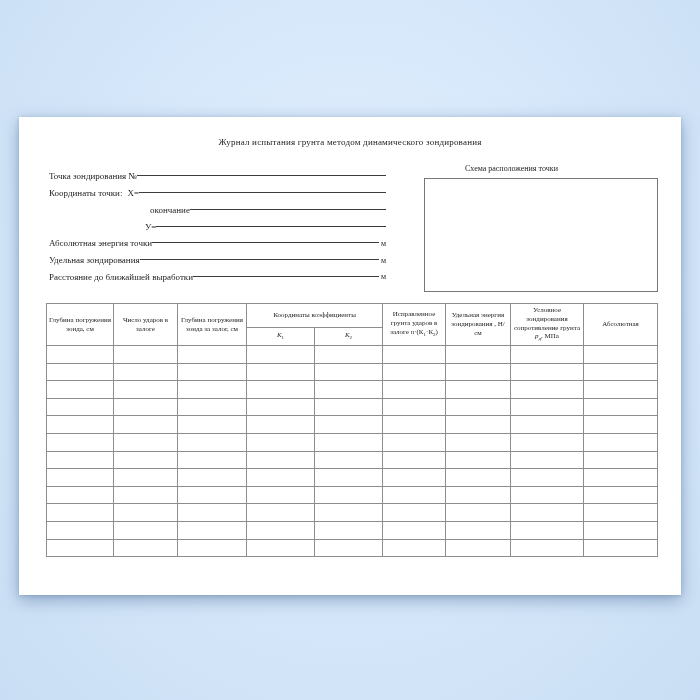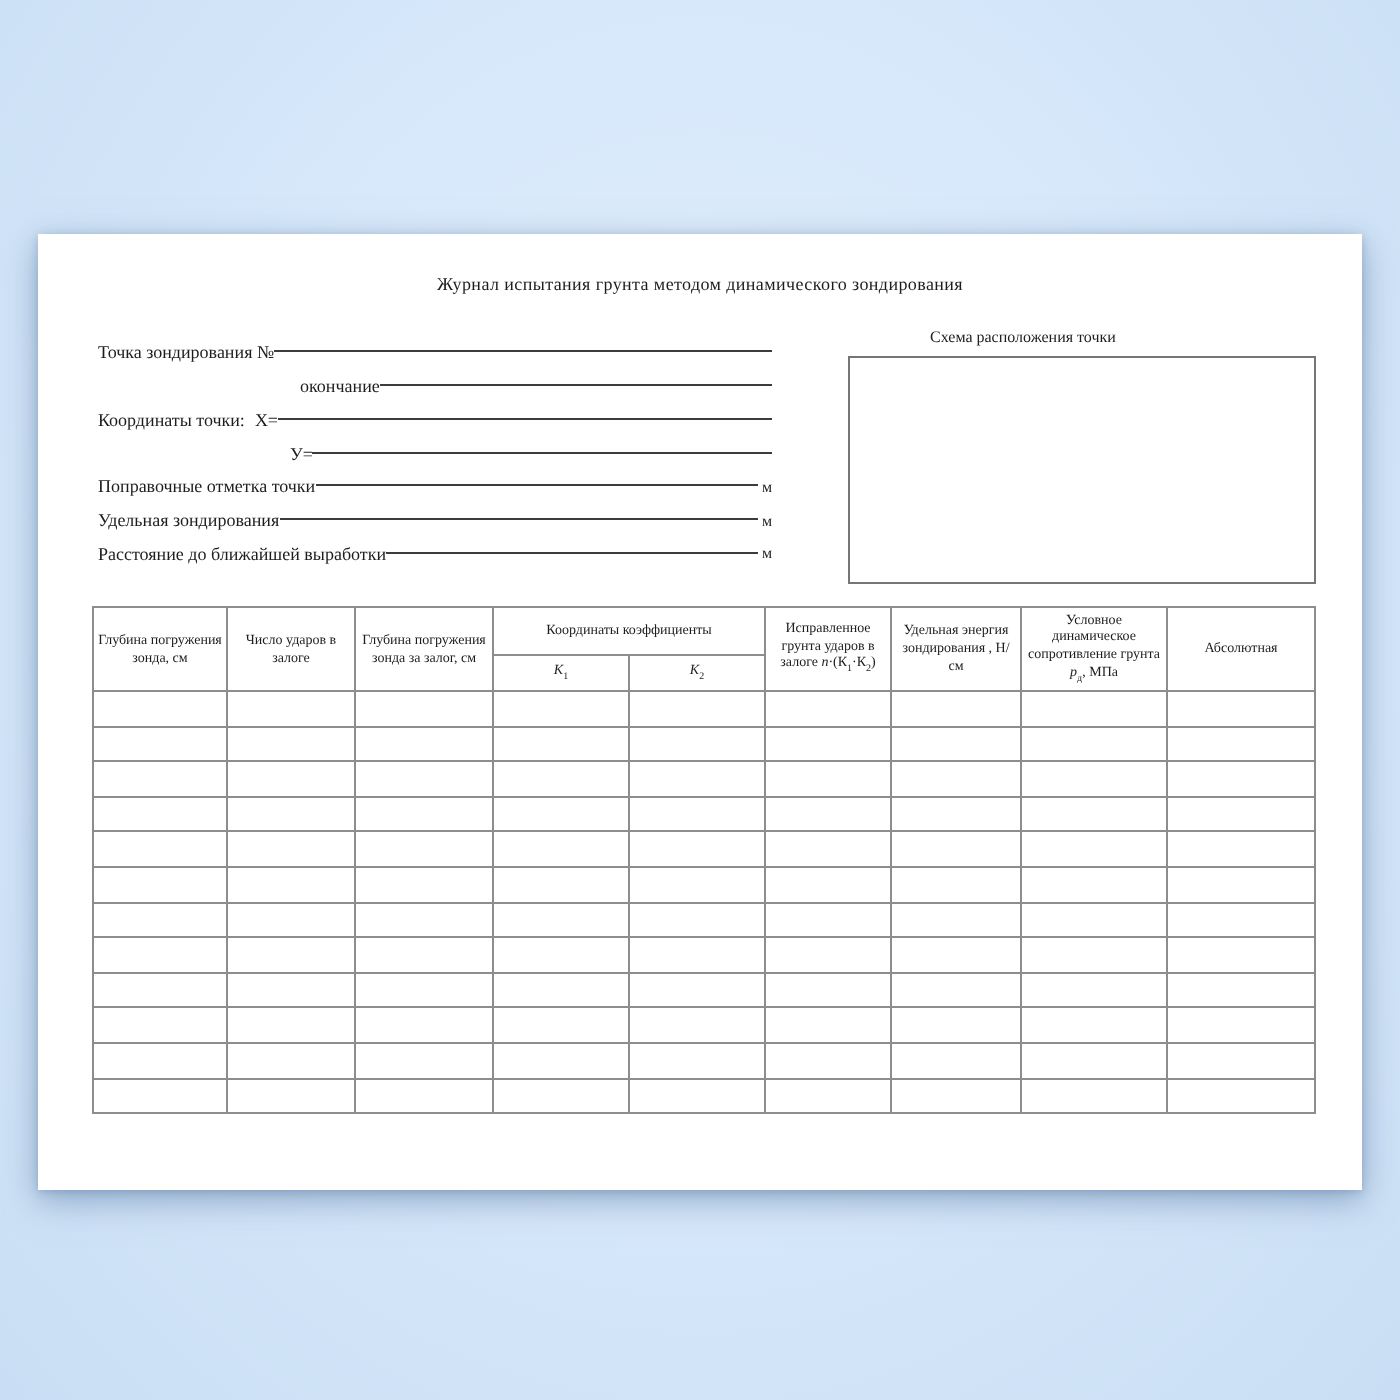--- a/index.html
+++ b/index.html
@@ -55,34 +55,34 @@
   <div class="paper"></div>
 
   <h1 class="title">Журнал испытания грунта методом динамического зондирования</h1>
 
   <div class="fields">
     <div class="frow">
       <span class="flabel">Точка зондирования №</span>
       <span class="fline"></span>
     </div>
     <div class="frow">
-      <span class="flabel ind-end">окончание</span>
-      <span class="fline"></span>
-    </div>
-    <div class="frow">
       <span class="flabel">Координаты точки:</span>
       <span class="flabel gap5">Х=</span>
       <span class="fline"></span>
     </div>
     <div class="frow">
+      <span class="flabel ind-end">окончание</span>
+      <span class="fline"></span>
+    </div>
+    <div class="frow">
       <span class="flabel ind-y">У=</span>
       <span class="fline"></span>
     </div>
     <div class="frow">
-      <span class="flabel">Поправочные отметка точки</span>
+      <span class="flabel">Абсолютная энергия точки</span>
       <span class="fline"></span>
       <span class="funit">м</span>
     </div>
     <div class="frow">
       <span class="flabel">Удельная зондирования</span>
       <span class="fline"></span>
       <span class="funit">м</span>
     </div>
     <div class="frow">
       <span class="flabel">Расстояние до ближайшей выработки</span>
@@ -111,21 +111,21 @@
         <th rowspan="2">Глубина погружения зонда, см</th>
         <th rowspan="2">Число ударов в залоге</th>
         <th rowspan="2">Глубина погружения зонда за залог, см</th>
         <th colspan="2">Координаты коэффициенты</th>
         <th rowspan="2">
           <span>Исправленное грунта ударов в залоге</span>
           <span class="formula"><i>n</i><span>·(К</span><sub>1</sub><span>·К</span><sub>2</sub><span>)</span></span>
         </th>
         <th rowspan="2">Удельная энергия зондирования , Н/см</th>
         <th rowspan="2">
-          <span>Условное динамическое сопротивление грунта </span><i>р</i><sub>д</sub><span>, МПа</span>
+          <span>Условное зондирования сопротивление грунта </span><i>р</i><sub>д</sub><span>, МПа</span>
         </th>
         <th rowspan="2">Абсолютная</th>
       </tr>
       <tr class="sub-row">
         <th><i>К</i><sub>1</sub></th>
         <th><i>К</i><sub>2</sub></th>
       </tr>
     </thead>
     <tbody>
         <tr>

